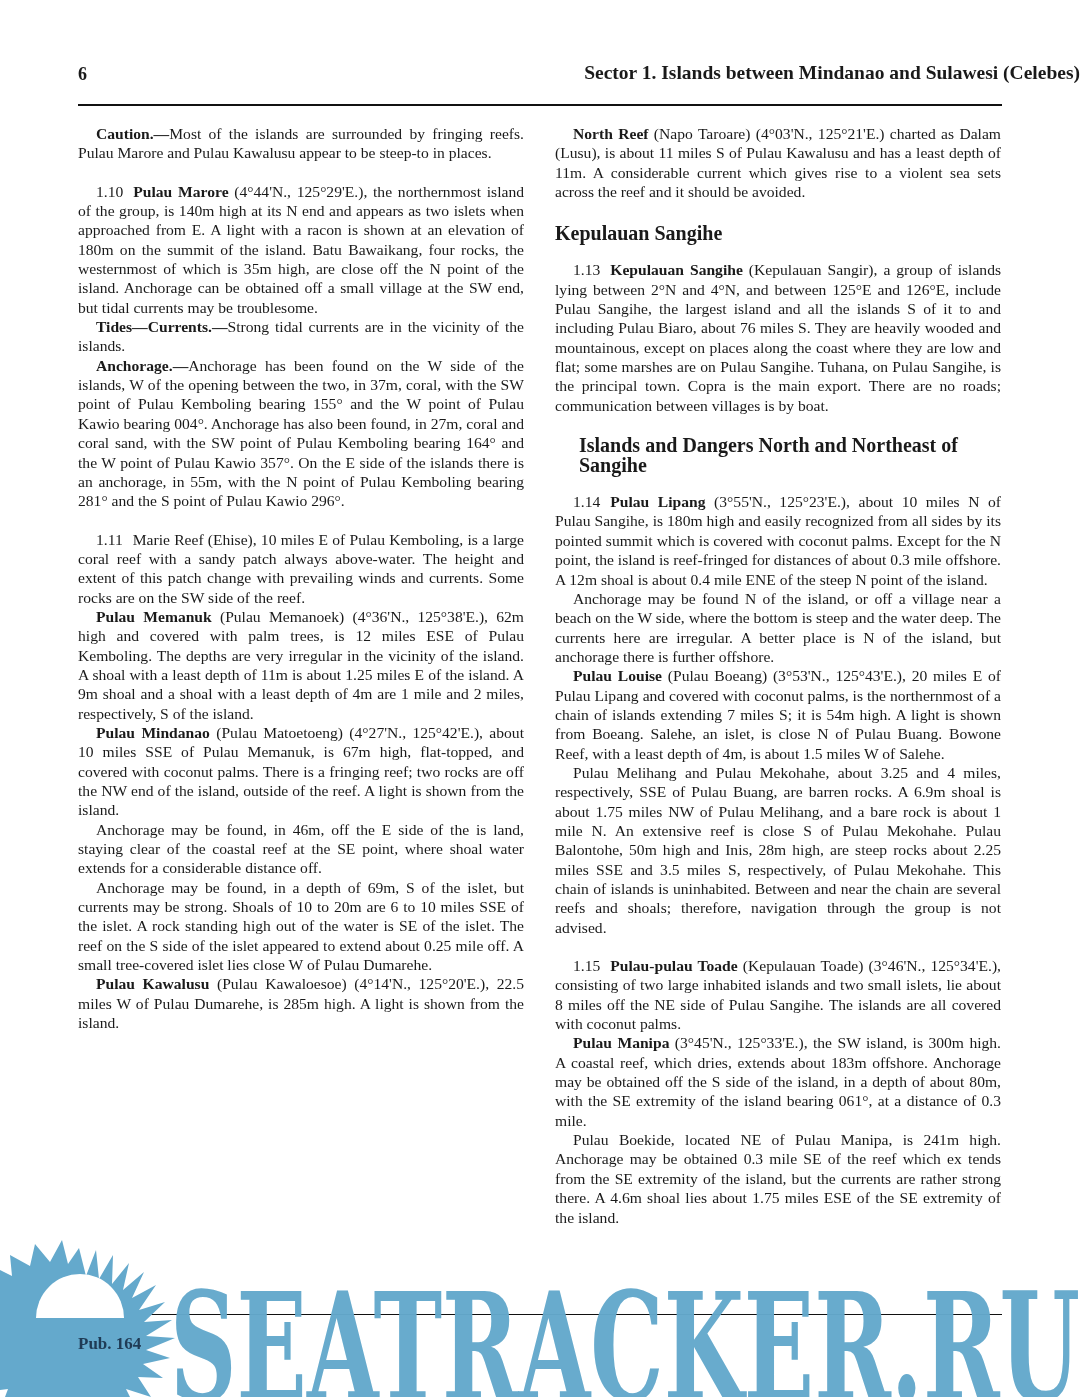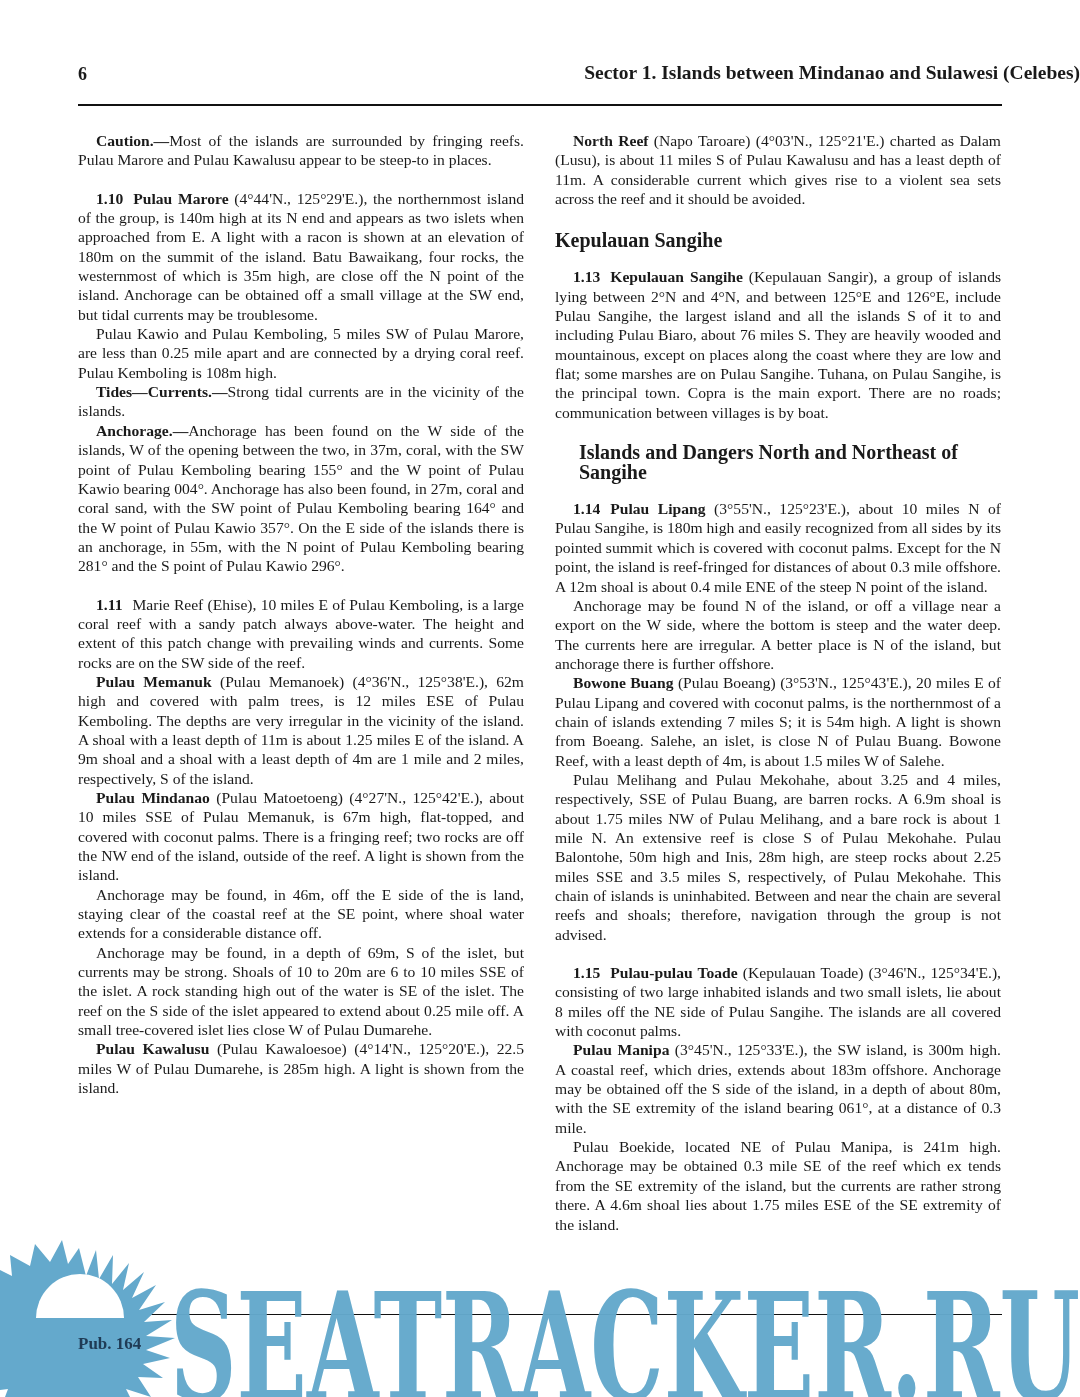--- a/index.html
+++ b/index.html
@@ -12,29 +12,29 @@
   }
   .running-head {
     position: absolute; left: 0; right: 0; top: 62px; text-align: right;
     font-size: 19.5px; font-weight: bold; padding-left: 40px;
   }
   .head-rule {
     position: absolute; left: 78px; width: 924px; top: 104px; height: 0;
     border-top: 2.5px solid #111;
   }
   .col {
-    position: absolute; top: 131px; width: 446px; font-size: 15.6px; line-height: 19.35px;
+    position: absolute; top: 124px; width: 446px; font-size: 15.6px; line-height: 19.35px;
     text-align: justify; hyphens: manual;
   }
   .col.left { left: 78px; }
   .col.right { left: 555px; }
   .col p { margin: 0; text-indent: 18px; }
   .col p.gap { margin-top: 19px; }
   .col p b, .col b { font-weight: bold; }
-  .num { font-weight: bold; margin-right: 10px; }
+  .num { font-weight: normal; margin-right: 10px; }
   .section-heading {
     font-size: 20px; font-weight: bold; line-height: 20px; margin: 19px 0 17px 0; text-indent: 0;
     text-align: left;
   }
   .foot-rule {
     position: absolute; left: 78px; width: 924px; top: 1314px; border-top: 1.5px solid #111;
   }
   .pub {
     position: absolute; left: 78px; top: 1334px; font-size: 17px; font-weight: bold; color: #1f3b55;
     z-index: 3;
@@ -48,21 +48,20 @@
 <body>
 
 <div class="page-number">6</div>
 <div class="running-head">Sector 1. Islands between Mindanao and Sulawesi (Celebes)</div>
 <div class="head-rule"></div>
 
 <div class="col left">
   <p><b>Caution.—</b><span>Most of the islands are surrounded by fringing reefs. Pulau Marore and Pulau Kawalusu appear to be steep-to in places.</span></p>
 
   <p class="gap"><span class="num">1.10</span><b>Pulau Marore</b><span> (4°44'N., 125°29'E.), the northernmost island of the group, is 140m high at its N end and appears as two islets when approached from E. A light with a racon is shown at an elevation of 180m on the summit of the island. Ba­tu Bawaikang, four rocks, the westernmost of which is 35m high, are close off the N point of the island. Anchorage can be obtained off a small village at the SW end, but tidal currents may be troublesome.</span></p>
-  <p>Pulau Kawio and Pulau Kemboling, 5 miles SW of Pulau Marore, are less than 0.25 mile apart and are connected by a drying coral reef. Pulau Kemboling is 108m high.</p>
   <p><b>Tides—Currents.—</b><span>Strong tidal currents are in the vicinity of the islands.</span></p>
   <p><b>Anchorage.—</b><span>Anchorage has been found on the W side of the islands, W of the opening between the two, in 37m, coral, with the SW point of Pulau Kemboling bearing 155° and the W point of Pulau Kawio bearing 004°. Anchorage has also been found, in 27m, coral and coral sand, with the SW point of Pu­lau Kemboling bearing 164° and the W point of Pulau Kawio 357°. On the E side of the islands there is an anchorage, in 55m, with the N point of Pulau Kemboling bearing 281° and the S point of Pulau Kawio 296°.</span></p>
 
   <p class="gap"><span class="num">1.11</span><span>Marie Reef (Ehise), 10 miles E of Pulau Kemboling, is a large coral reef with a sandy patch always above-water. The height and extent of this patch change with prevailing winds and currents. Some rocks are on the SW side of the reef.</span></p>
   <p><b>Pulau Memanuk</b><span> (Pulau Memanoek) (4°36'N., 125°38'E.), 62m high and covered with palm trees, is 12 miles ESE of Pu­lau Kemboling. The depths are very irregular in the vicinity of the island. A shoal with a least depth of 11m is about 1.25 miles E of the island. A 9m shoal and a shoal with a least depth of 4m are 1 mile and 2 miles, respectively, S of the island.</span></p>
   <p><b>Pulau Mindanao</b><span> (Pulau Matoetoeng) (4°27'N., 125°42'E.), about 10 miles SSE of Pulau Memanuk, is 67m high, flat-topped, and covered with coconut palms. There is a fringing reef; two rocks are off the NW end of the island, outside of the reef. A light is shown from the island.</span></p>
   <p>Anchorage may be found, in 46m, off the E side of the is land, staying clear of the coastal reef at the SE point, where shoal water extends for a considerable distance off.</p>
 
   <p>Anchorage may be found, in a depth of 69m, S of the islet, but currents may be strong. Shoals of 10 to 20m are 6 to 10 miles SSE of the islet. A rock standing high out of the water is SE of the islet. The reef on the S side of the islet appeared to extend about 0.25 mile off. A small tree-covered islet lies close W of Pulau Dumarehe.</p>
   <p><b>Pulau Kawalusu</b><span> (Pulau Kawaloesoe) (4°14'N., 125°20'E.), 22.5 miles W of Pulau Dumarehe, is 285m high. A light is shown from the island.</span></p>
@@ -71,22 +70,22 @@
 <div class="col right">
   <p><b>North Reef</b><span> (Napo Taroare) (4°03'N., 125°21'E.) charted as Dalam (Lusu), is about 11 miles S of Pulau Kawalusu and has a least depth of 11m. A considerable current which gives rise to a violent sea sets across the reef and it should be avoided.</span></p>
 
   <div class="section-heading" style="margin-top:22px;">Kepulauan Sangihe</div>
 
   <p><span class="num">1.13</span><b>Kepulauan Sangihe</b><span> (Kepulauan Sangir), a group of islands lying between 2°N and 4°N, and between 125°E and 126°E, include Pulau Sangihe, the largest island and all the is­lands S of it to and including Pulau Biaro, about 76 miles S. They are heavily wooded and mountainous, except on places along the coast where they are low and flat; some marshes are on Pulau Sangihe. Tuhana, on Pulau Sangihe, is the principal town. Copra is the main export. There are no roads; communi­cation between villages is by boat.</span></p>
 
   <div class="section-heading" style="margin-top:20px;margin-left:24px;">Islands and Dangers North and Northeast of Sangihe</div>
 
   <p><span class="num">1.14</span><b>Pulau Lipang</b><span> (3°55'N., 125°23'E.), about 10 miles N of Pulau Sangihe, is 180m high and easily recognized from all sides by its pointed summit which is covered with coconut palms. Except for the N point, the island is reef-fringed for dis­tances of about 0.3 mile offshore. A 12m shoal is about 0.4 mile ENE of the steep N point of the island.</span></p>
-  <p>Anchorage may be found N of the island, or off a village near a export on the W side, where the bottom is steep and the water deep. The currents here are irregular. A better place is N of the island, but anchorage there is further offshore.</p>
-  <p><b>Bowone Buang</b><span> (Pulau Boeang) (3°53'N., 125°43'E.), 20 miles E of Pulau Lipang and covered with coconut palms, is the northernmost of a chain of islands extending 7 miles S; it is 54m high. A light is shown from Boeang. Salehe, an islet, is close N of Pulau Buang. Bowone Reef, with a least depth of 4m, is about 1.5 miles W of Salehe.</span></p>
+  <p>Anchorage may be found N of the island, or off a village near a beach on the W side, where the bottom is steep and the water deep. The currents here are irregular. A better place is N of the island, but anchorage there is further offshore.</p>
+  <p><b>Pulau Louise</b><span> (Pulau Boeang) (3°53'N., 125°43'E.), 20 miles E of Pulau Lipang and covered with coconut palms, is the northernmost of a chain of islands extending 7 miles S; it is 54m high. A light is shown from Boeang. Salehe, an islet, is close N of Pulau Buang. Bowone Reef, with a least depth of 4m, is about 1.5 miles W of Salehe.</span></p>
   <p>Pulau Melihang and Pulau Mekohahe, about 3.25 and 4 miles, respectively, SSE of Pulau Buang, are barren rocks. A 6.9m shoal is about 1.75 miles NW of Pulau Melihang, and a bare rock is about 1 mile N. An extensive reef is close S of Pulau Me­kohahe. Pulau Balontohe, 50m high and Inis, 28m high, are steep rocks about 2.25 miles SSE and 3.5 miles S, respectively, of Pulau Mekohahe. This chain of islands is uninhabited. Be­tween and near the chain are several reefs and shoals; therefore, navigation through the group is not advised.</p>
 
   <p class="gap"><span class="num">1.15</span><b>Pulau-pulau Toade</b><span> (Kepulauan Toade) (3°46'N., 125°34'E.), consisting of two large inhabited islands and two small islets, lie about 8 miles off the NE side of Pulau Sangihe. The islands are all covered with coconut palms.</span></p>
   <p><b>Pulau Manipa</b><span> (3°45'N., 125°33'E.), the SW island, is 300m high. A coastal reef, which dries, extends about 183m offshore. Anchorage may be obtained off the S side of the island, in a depth of about 80m, with the SE extremity of the island bear­ing 061°, at a distance of 0.3 mile.</span></p>
   <p>Pulau Boekide, located NE of Pulau Manipa, is 241m high. Anchorage may be obtained 0.3 mile SE of the reef which ex tends from the SE extremity of the island, but the currents are rather strong there. A 4.6m shoal lies about 1.75 miles ESE of the SE extremity of the island.</p>
 </div>
 
 <div class="foot-rule"></div>
 <div class="pub">Pub. 164</div>
 

